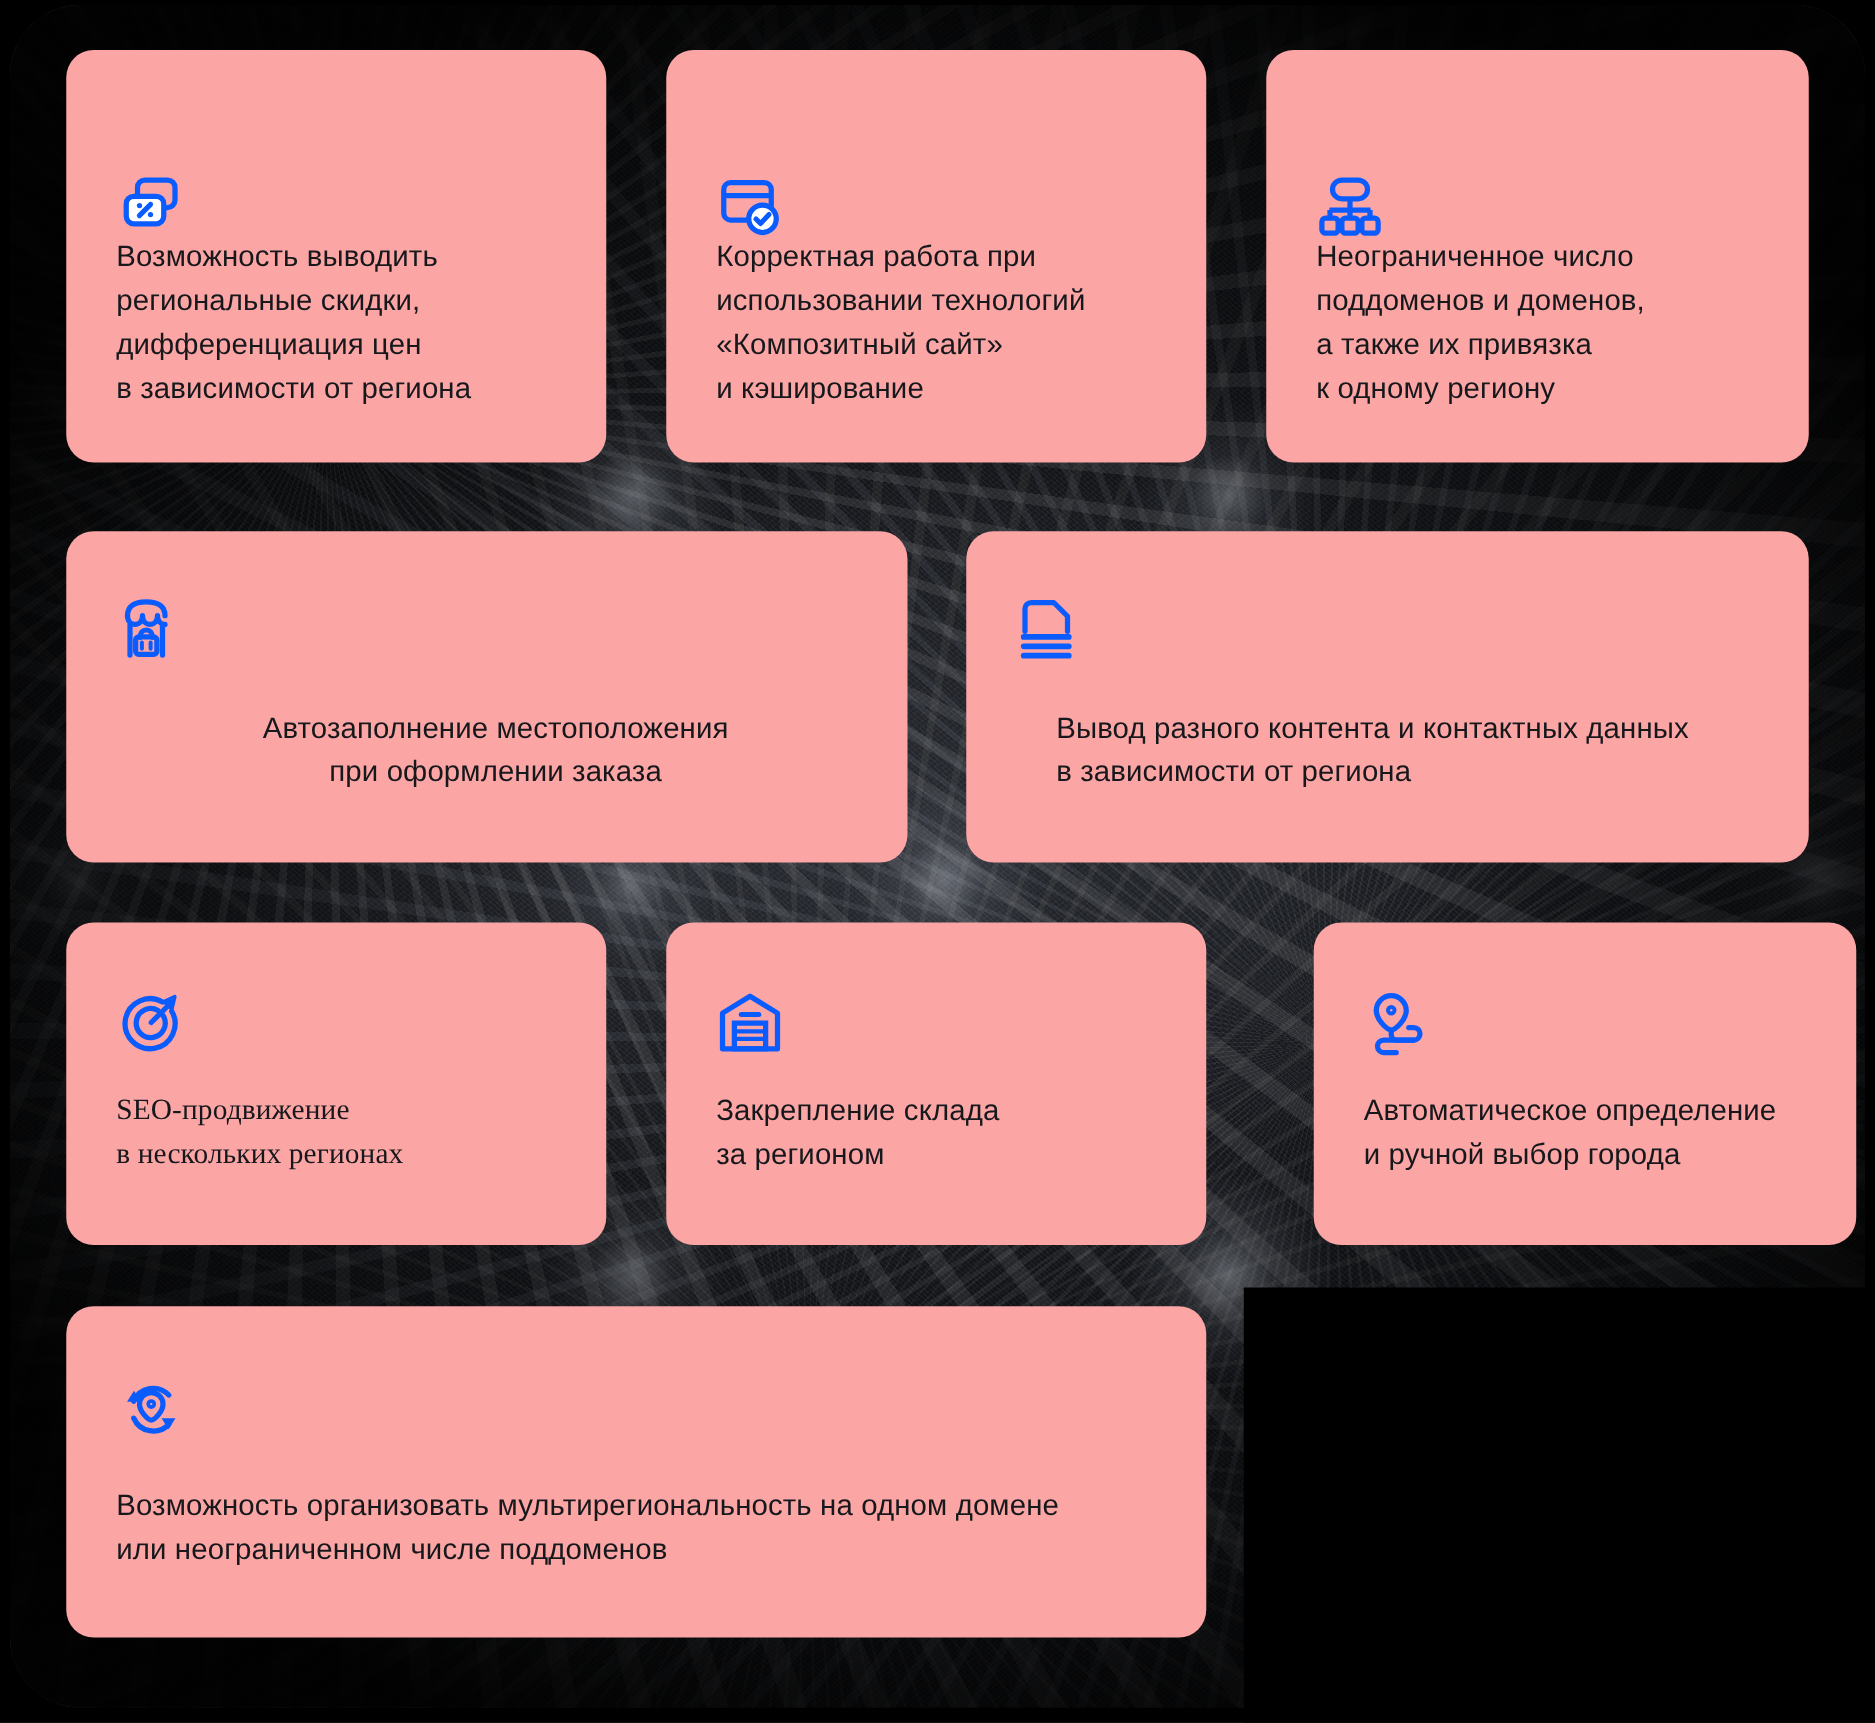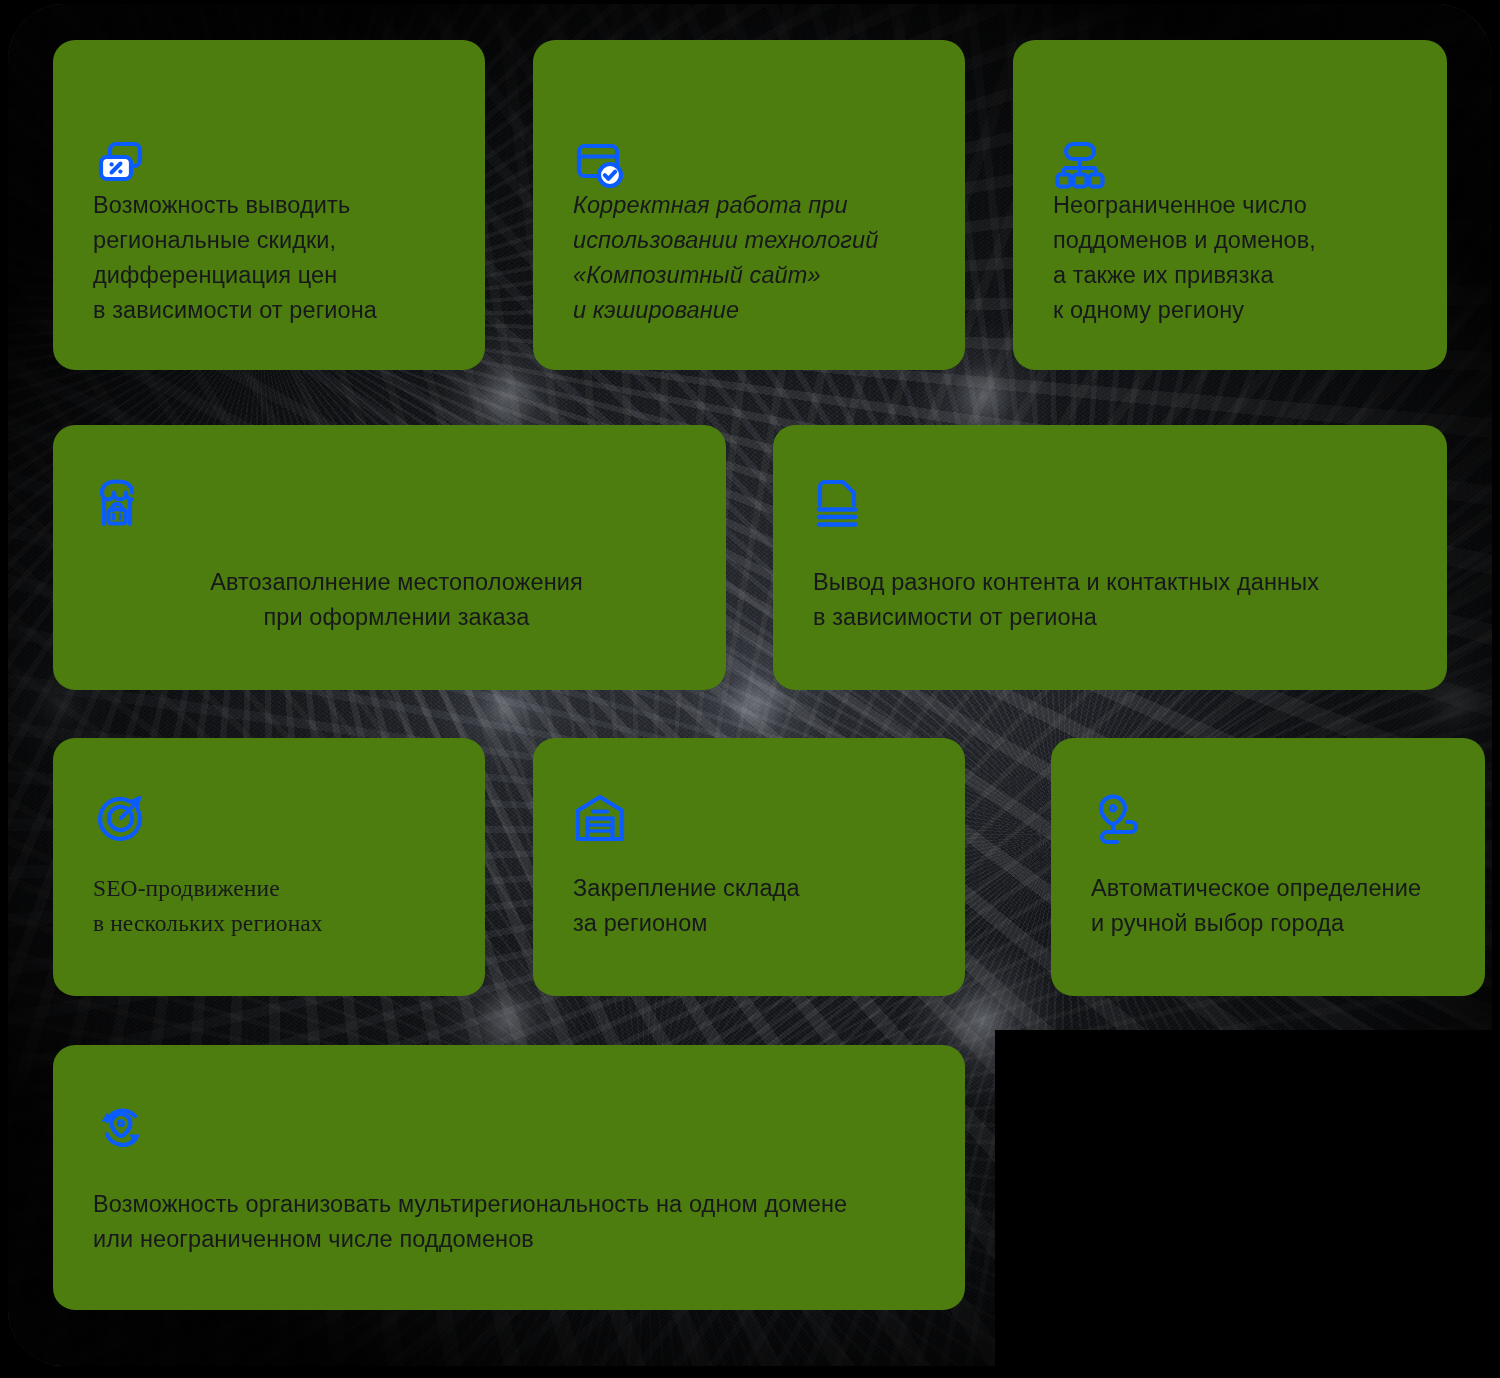--- a/index.html
+++ b/index.html
@@ -70,21 +70,21 @@
   
   #grid {
     position: absolute;
     left: 0;
     top: 0;
     width: 1500px;
     height: 1378px;
   }
   .card {
     position: absolute;
-    background: #4d7c0f;
+    background: #fca5a5;
     border-radius: 22px;
     padding: 0;
   }
   .icon-wrap {
     position: absolute;
     left: 40px;
   }
   .icon-wrap svg { display: block; }
 
   .card-text {
@@ -122,24 +122,24 @@
   #card-7 .icon-wrap { top: 790px; }
   #card-8 .icon-wrap { top: 790px; }
   #card-9 .icon-wrap { top: 1100px; }
 
   .card .icon-wrap { top: 58px; }
   #card-4 .icon-wrap, #card-5 .icon-wrap { top: 50px; }
   #card-6 .icon-wrap, #card-7 .icon-wrap, #card-8 .icon-wrap { top: 52px; }
   #card-9 .icon-wrap { top: 55px; }
 
   #card-1 .card-text { top: 148px; }
-  #card-2 .card-text { top: 148px; font-style: italic; }
+  #card-2 .card-text { top: 148px; }
   #card-3 .card-text { top: 148px; }
   #card-4 .card-text { top: 140px; text-align: center; }
-  #card-5 .card-text { top: 140px; }
+  #card-5 .card-text { top: 140px; margin-left: 32px; }
   #card-6 .card-text { top: 133px; }
   #card-7 .card-text { top: 133px; }
   #card-8 .card-text { top: 133px; }
   #card-9 .card-text { top: 142px; }
 </style>
 </head>
 <body>
 
 <div id="backdrop">
   <div id="noise-layer">

